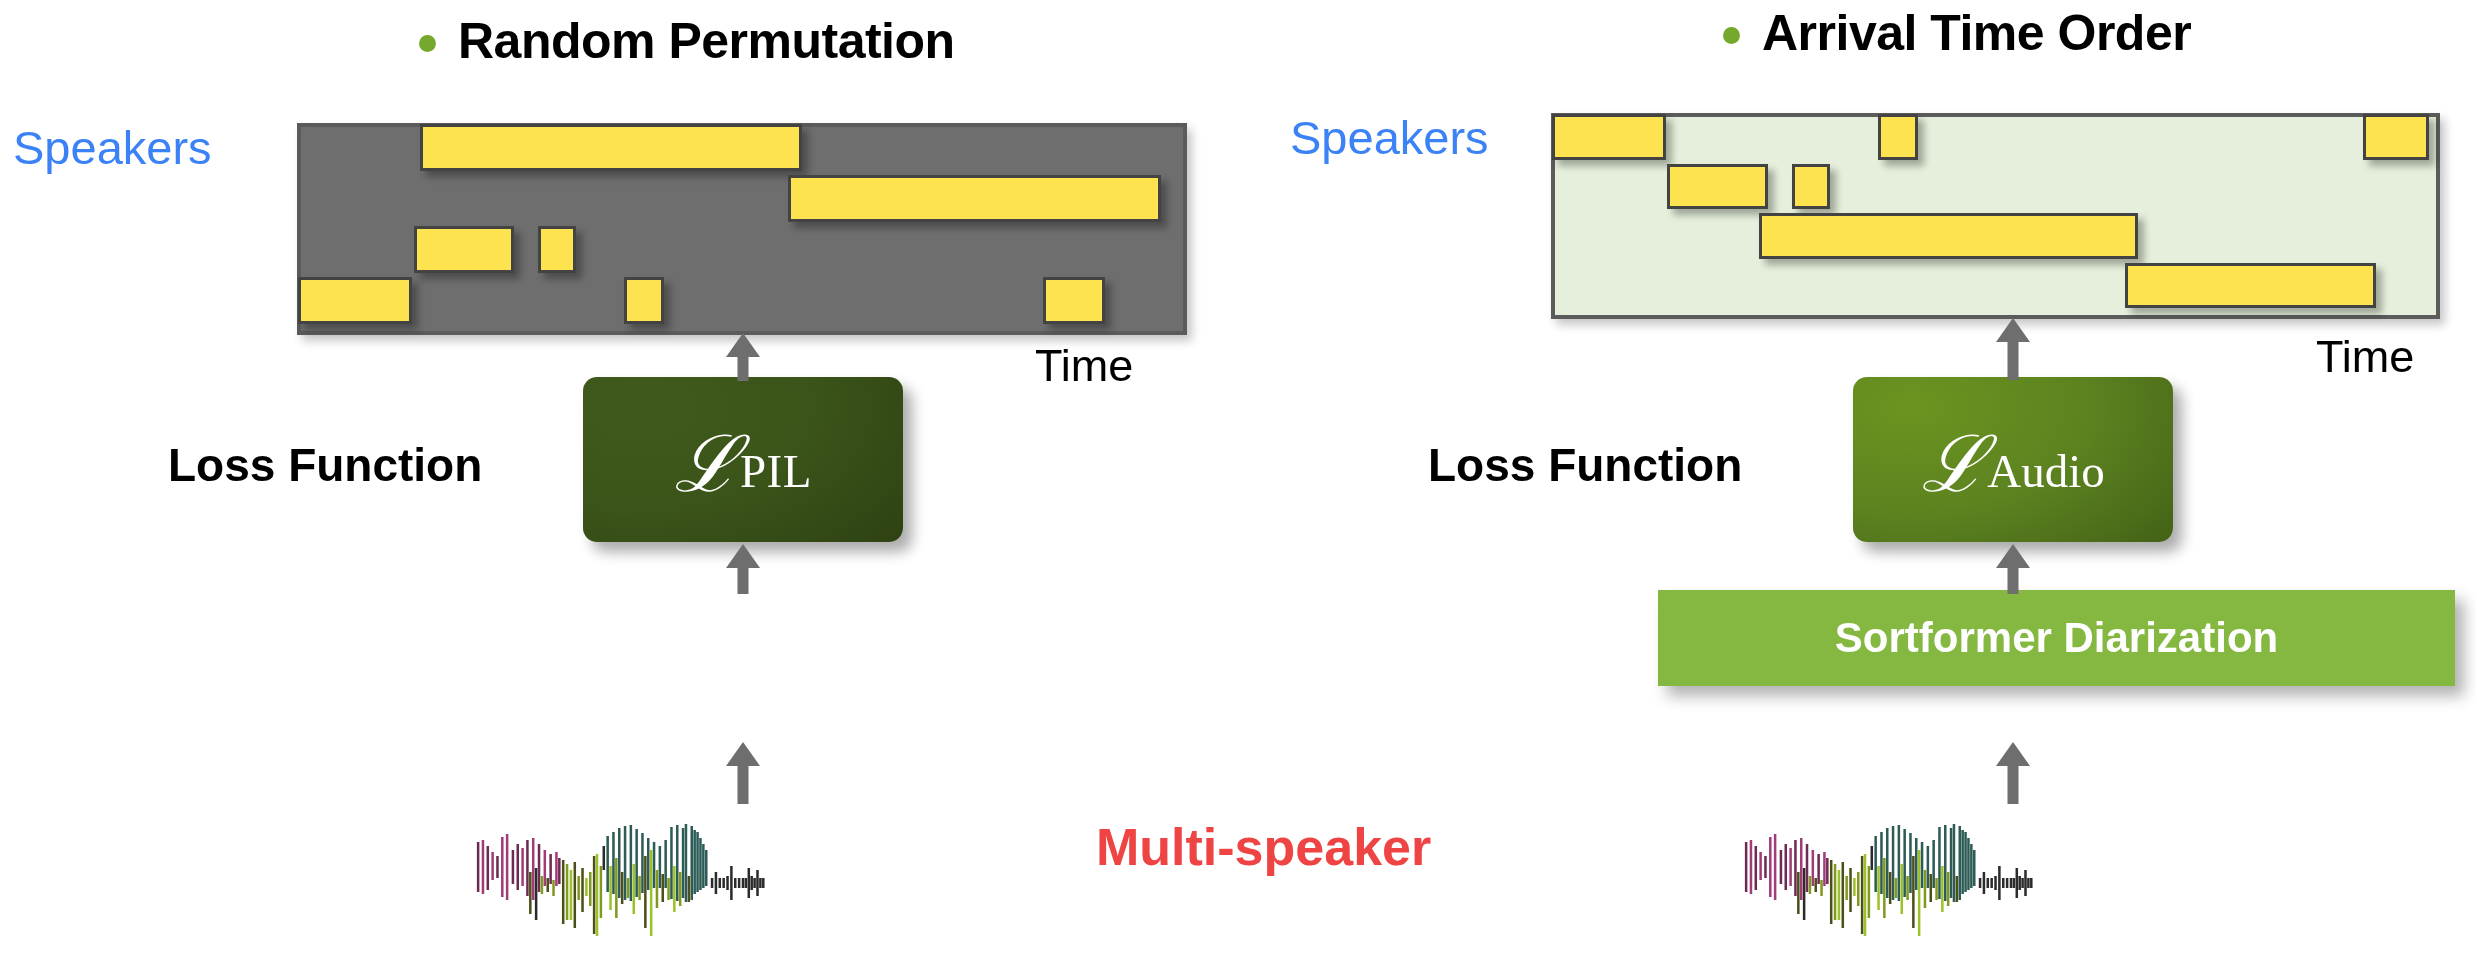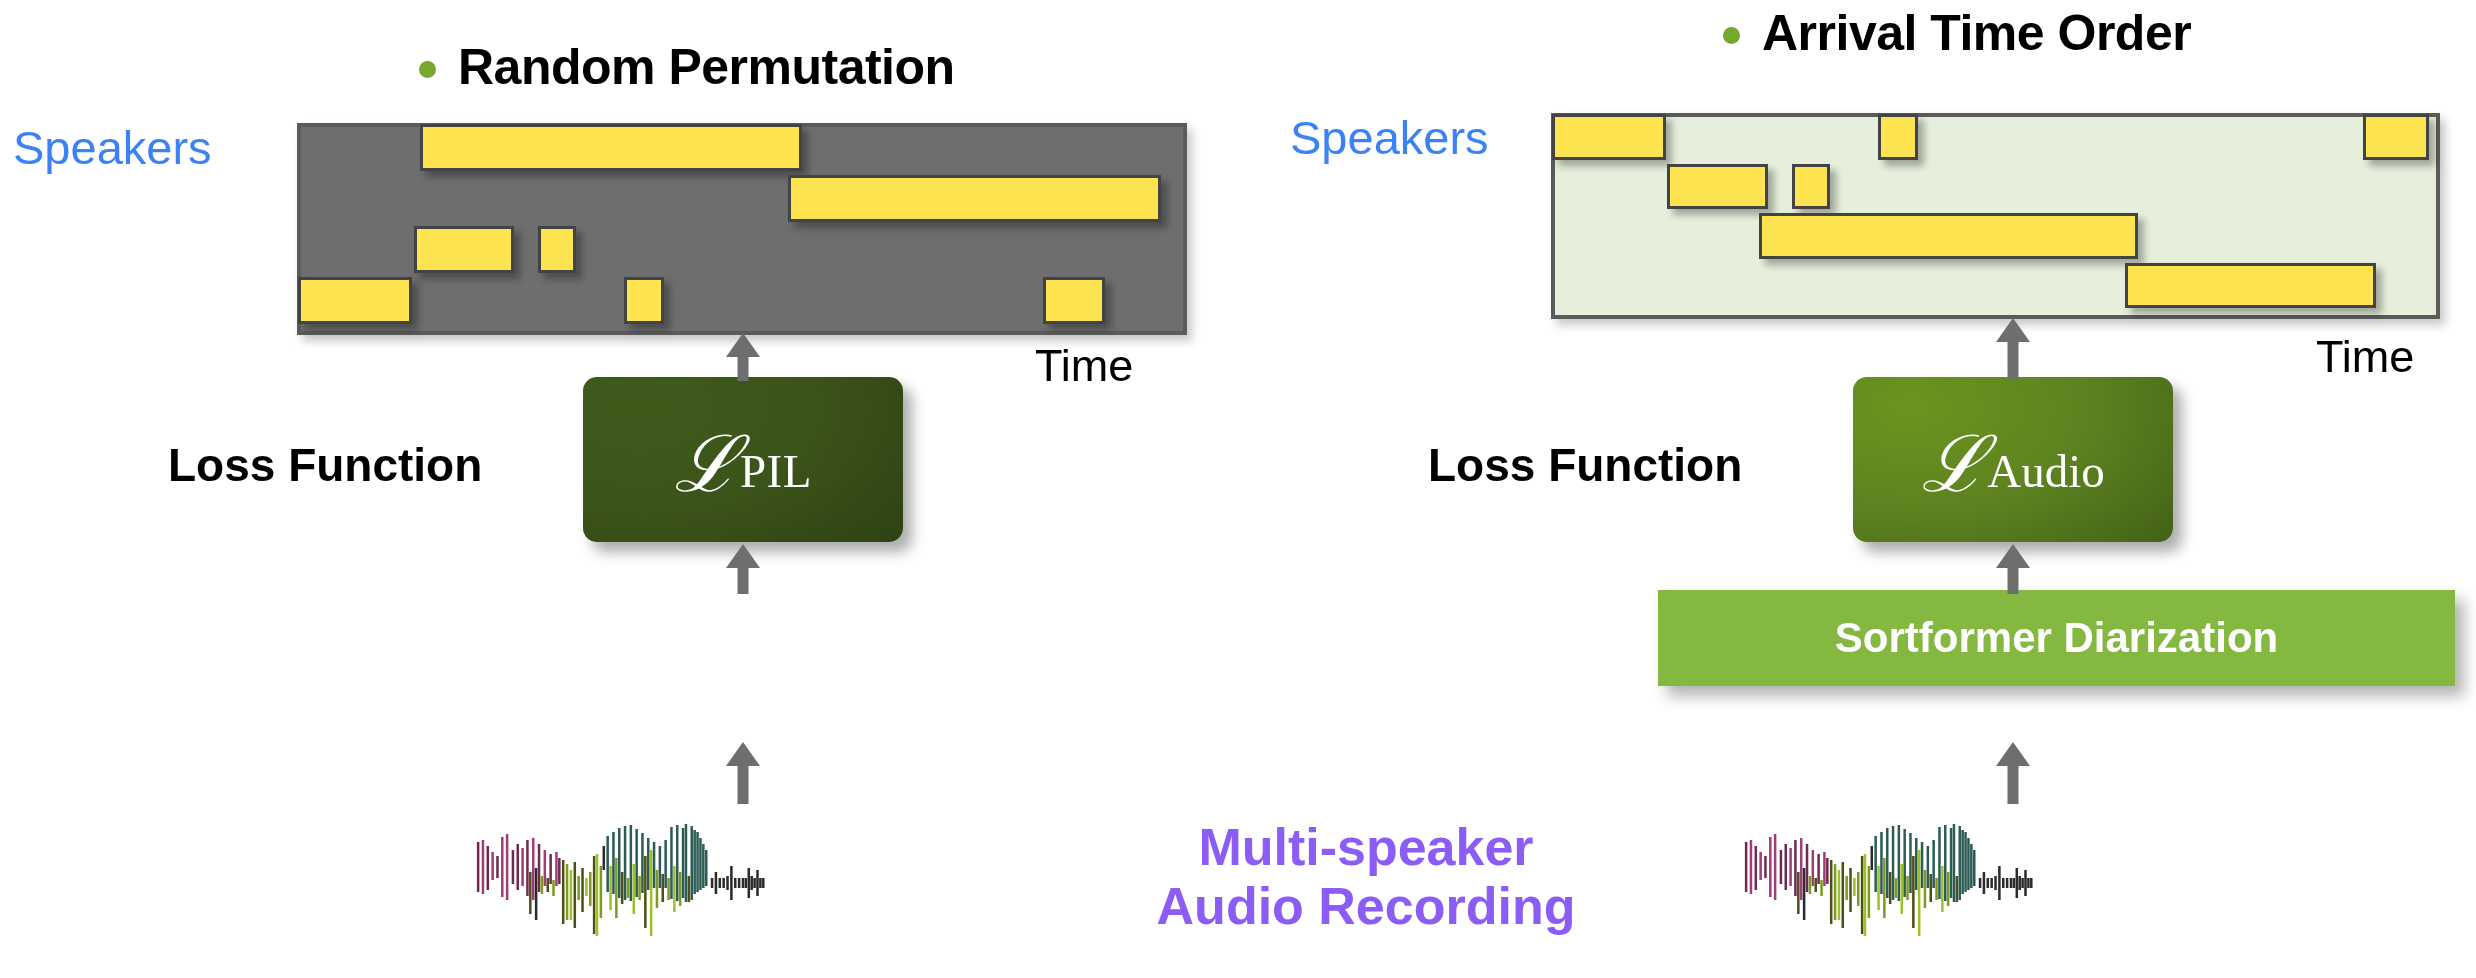--- a/index.html
+++ b/index.html
@@ -17,21 +17,21 @@
     position:absolute;
     display:flex;align-items:center;gap:22px;
     font-size:50px;font-weight:700;color:#000;
     letter-spacing:-0.5px;white-space:nowrap;
   }
   .title .dot{
     width:17px;height:17px;border-radius:50%;
     background:#76a82e;display:inline-block;flex:0 0 auto;
     margin-top:4px;
   }
-  #title-left{left:419px;top:12px;margin-top:26px;}
+  #title-left{left:419px;top:12px;}
   #title-right{left:1723px;top:4px;}
 
   
   .speakers-label{
     position:absolute;font-size:47px;font-weight:400;color:#3b82f6;
     white-space:nowrap;letter-spacing:0px;
   }
   #speakers-left{left:13px;top:120px;}
   #speakers-right{left:1290px;top:110px;}
   .time-label{
@@ -114,21 +114,21 @@
   #arrow-l1{left:726px;top:333px;width:34px;height:48px;}
   #arrow-l2{left:726px;top:544px;width:34px;height:50px;}
   #arrow-l3{left:726px;top:742px;width:34px;height:62px;}
   #arrow-r1{left:1996px;top:318px;width:34px;height:62px;}
   #arrow-r2{left:1996px;top:544px;width:34px;height:50px;}
   #arrow-r3{left:1996px;top:742px;width:34px;height:62px;}
 
   
   .audio-caption{
     position:absolute;left:1096px;top:818px;width:540px;
-    text-align:center;font-size:52px;font-weight:700;color:#8b5cf6;
+    font-size:52px;font-weight:700;color:#ef4444;
     line-height:1.13;
   }
 
   
   .wave{position:absolute;height:120px;}
   #wave-left{left:473px;top:820px;width:290px;}
   #wave-right{left:1741px;top:820px;width:290px;}
   .wave svg{display:block;width:100%;height:100%;overflow:visible;}
 </style>
 </head>
@@ -210,21 +210,20 @@
       <div class="head"></div>
       <div class="shaft"></div>
     </div>
   <div class="arrow" id="arrow-r3">
       <div class="head"></div>
       <div class="shaft"></div>
     </div>
 
   <div class="audio-caption">
     <div>Multi-speaker</div>
-    <div>Audio Recording</div>
   </div>
 
   <div class="wave" id="wave-left">
       <svg viewBox="0 0 300 120" preserveAspectRatio="none">
         <rect x="4" y="22" width="2.6" height="50" fill="#6e2b52"></rect>
         <rect x="9" y="20" width="2.6" height="54" fill="#a03c78"></rect>
         <rect x="14" y="26" width="2.6" height="44" fill="#6e2b52"></rect>
         <rect x="19" y="32" width="2.6" height="28" fill="#a03c78"></rect>
         <rect x="24" y="36" width="2.6" height="22" fill="#6e2b52"></rect>
         <rect x="29" y="17" width="2.6" height="60" fill="#a03c78"></rect>

